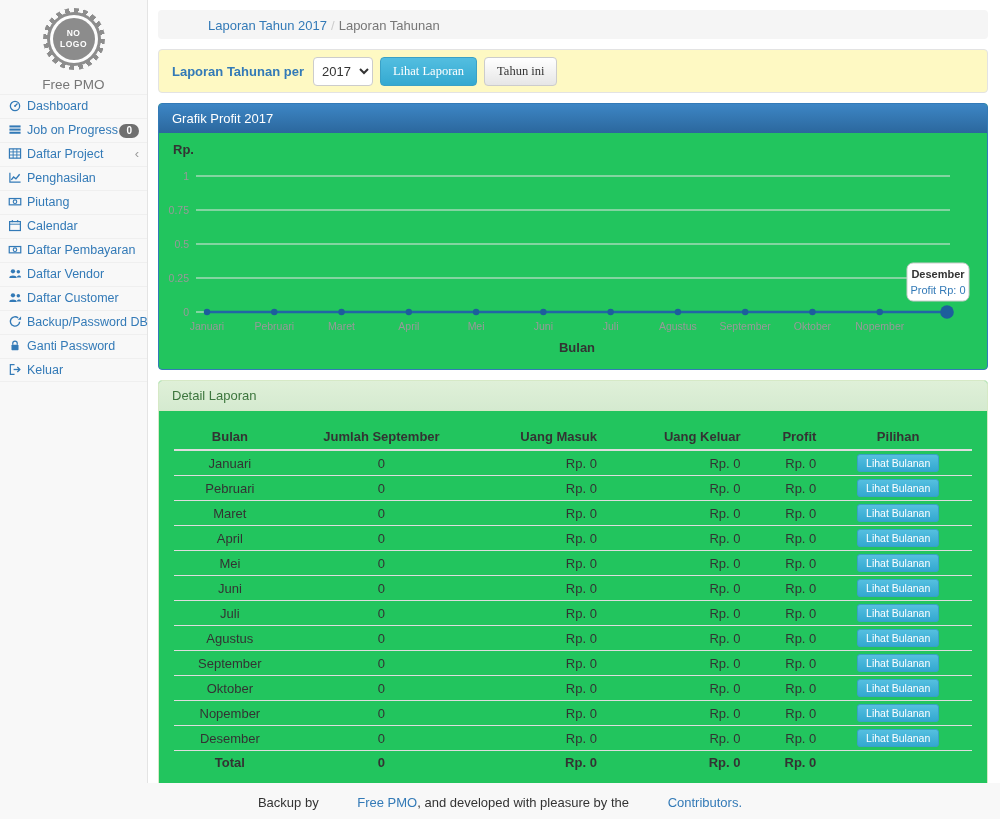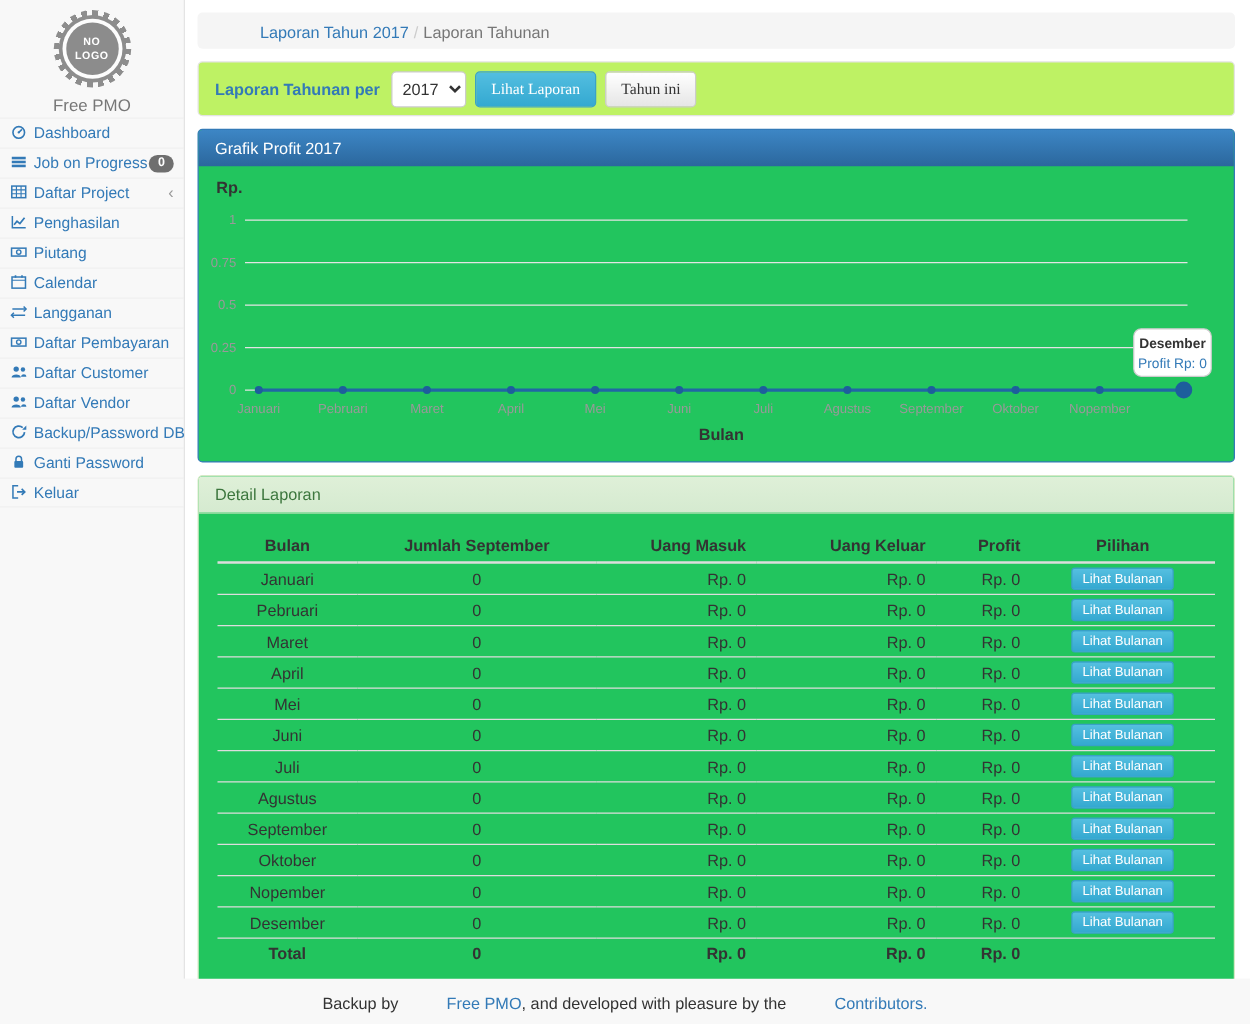--- a/index.html
+++ b/index.html
@@ -34,21 +34,21 @@
     padding:2px 7px; border-radius:10px; line-height:10px; margin-top:1px; }
   .chev { float:right; color:#999; font-size:13px; line-height:14px; }
 
   
   .content { position:absolute; left:148px; top:0; width:852px; height:783px; background:#fff; }
   .breadcrumb { margin:10px 12px 10px 10px; background:#f5f5f5; border-radius:4px;
     padding:8px 15px; font-size:13px; color:#777; height:29px; }
   .breadcrumb a { color:#337ab7; }
   .breadcrumb .sep { color:#ccc; padding:0 4px; }
 
-  .well { margin:0 12px 10px 10px; background:#bef264; border:1px solid #e3e3e3;
+  .well { margin:0 12px 10px 10px; background:#fef9c3; border:1px solid #e3e3e3;
     border-radius:4px; padding:7px 13px; height:44px; display:flex; align-items:center; gap:7px; }
   .well-label { color:#337ab7; font-weight:bold; font-size:13px; margin-right:2px; }
   select.year { height:29px; width:60px; font-size:13px; color:#333; background:#fff;
     border:1px solid #ccc; border-radius:4px; padding:2px 4px; font-family:inherit; }
   .btn { display:inline-block; font-size:12.5px; padding:6px 12px; border-radius:4px;
     line-height:1.2; cursor:pointer; font-family:Liberation Serif, serif;text-align:right; }
   .btn-info { color:#fff; background:linear-gradient(#53bee0,#34a9d1); border:1px solid #3ba1c6; }
   .btn-default { color:#333; background:linear-gradient(#ffffff,#e6e6e6); border:1px solid #ccc; }
 
   
@@ -116,41 +116,35 @@
             <rect x="0.8" y="3.8" width="12.4" height="6.8" stroke="#337ab7" fill="none" stroke-width="1.3"></rect>
             <circle cx="7" cy="7.2" r="1.9" stroke="#337ab7" fill="none" stroke-width="1.2"></circle>
           </svg></span><span class="mlabel">Piutang</span></li>
       <li><span class="micon"><svg width="14" height="13" viewBox="0 0 14 14" xmlns="http://www.w3.org/2000/svg">
             <rect x="1.2" y="2.8" width="11.6" height="9.6" stroke="#337ab7" fill="none" stroke-width="1.3"></rect>
             <line x1="1.2" y1="5.6" x2="12.8" y2="5.6" stroke="#337ab7" fill="none"></line>
             <line x1="4.2" y1="1.2" x2="4.2" y2="3.4" stroke="#337ab7" fill="none" stroke-width="1.4"></line>
             <line x1="9.8" y1="1.2" x2="9.8" y2="3.4" stroke="#337ab7" fill="none" stroke-width="1.4"></line>
           </svg></span><span class="mlabel">Calendar</span></li>
       <li><span class="micon"><svg width="14" height="13" viewBox="0 0 14 14" xmlns="http://www.w3.org/2000/svg">
-            <path d="M11.2,2.4 L13.3,4.5 L11.2,6.6" stroke="#337ab7" fill="none" stroke-width="1.3"></path>
-            <line x1="1.5" y1="4.5" x2="13" y2="4.5" stroke="#337ab7" fill="none" stroke-width="1.3"></line>
-            <path d="M2.8,7.8 L0.7,9.9 L2.8,12" stroke="#337ab7" fill="none" stroke-width="1.3"></path>
-            <line x1="1" y1="9.9" x2="12.5" y2="9.9" stroke="#337ab7" fill="none" stroke-width="1.3"></line>
-          </svg></span><span class="mlabel">Langganan</span></li>
-      <li><span class="micon"><svg width="14" height="13" viewBox="0 0 14 14" xmlns="http://www.w3.org/2000/svg">
             <rect x="0.8" y="3.8" width="12.4" height="6.8" stroke="#337ab7" fill="none" stroke-width="1.3"></rect>
             <circle cx="7" cy="7.2" r="1.9" stroke="#337ab7" fill="none" stroke-width="1.2"></circle>
           </svg></span><span class="mlabel">Daftar Pembayaran</span></li>
+      <li><span class="micon"><svg width="14" height="13" viewBox="0 0 14 14" xmlns="http://www.w3.org/2000/svg">
+            <circle cx="4.8" cy="4.6" r="2.3" fill="#337ab7"></circle>
+            <path d="M0.8,11.8 c0,-3.4 8,-3.4 8,0 z" fill="#337ab7"></path>
+            <circle cx="10.6" cy="5" r="1.9" fill="#337ab7"></circle>
+            <path d="M8.9,11.2 c0.4,-2.8 4.6,-2.8 4.6,-0.2 l0,0.2 z" fill="#337ab7"></path>
+          </svg></span><span class="mlabel">Daftar Vendor</span></li>
       <li><span class="micon"><svg width="14" height="13" viewBox="0 0 14 14" xmlns="http://www.w3.org/2000/svg">
             <circle cx="4.8" cy="4.6" r="2.3" fill="#337ab7"></circle>
             <path d="M0.8,11.8 c0,-3.4 8,-3.4 8,0 z" fill="#337ab7"></path>
             <circle cx="10.6" cy="5" r="1.9" fill="#337ab7"></circle>
             <path d="M8.9,11.2 c0.4,-2.8 4.6,-2.8 4.6,-0.2 l0,0.2 z" fill="#337ab7"></path>
           </svg></span><span class="mlabel">Daftar Customer</span></li>
-      <li><span class="micon"><svg width="14" height="13" viewBox="0 0 14 14" xmlns="http://www.w3.org/2000/svg">
-            <circle cx="4.8" cy="4.6" r="2.3" fill="#337ab7"></circle>
-            <path d="M0.8,11.8 c0,-3.4 8,-3.4 8,0 z" fill="#337ab7"></path>
-            <circle cx="10.6" cy="5" r="1.9" fill="#337ab7"></circle>
-            <path d="M8.9,11.2 c0.4,-2.8 4.6,-2.8 4.6,-0.2 l0,0.2 z" fill="#337ab7"></path>
-          </svg></span><span class="mlabel">Daftar Vendor</span></li>
       <li><span class="micon"><svg width="14" height="13" viewBox="0 0 14 14" xmlns="http://www.w3.org/2000/svg">
             <path d="M12,7.2 a5,5 0 1 1 -1.6,-3.9" stroke="#337ab7" fill="none" stroke-width="1.5"></path>
             <polygon points="13.5,1.6 13.5,5.2 9.9,5.2" fill="#337ab7"></polygon>
           </svg></span><span class="mlabel">Backup/Password DB</span></li>
       <li><span class="micon"><svg width="14" height="13" viewBox="0 0 14 14" xmlns="http://www.w3.org/2000/svg">
             <path d="M4.6,6.3 V4.6 a2.4,2.4 0 0 1 4.8,0 V6.3" stroke="#337ab7" fill="none" stroke-width="1.3"></path>
             <rect x="3.2" y="6.3" width="7.6" height="5.7" rx="0.8" fill="#337ab7"></rect>
           </svg></span><span class="mlabel">Ganti Password</span></li>
       <li><span class="micon"><svg width="14" height="13" viewBox="0 0 14 14" xmlns="http://www.w3.org/2000/svg">
             <path d="M6.5,1.8 H2 V12.2 H6.5" stroke="#337ab7" fill="none" stroke-width="1.3"></path>

